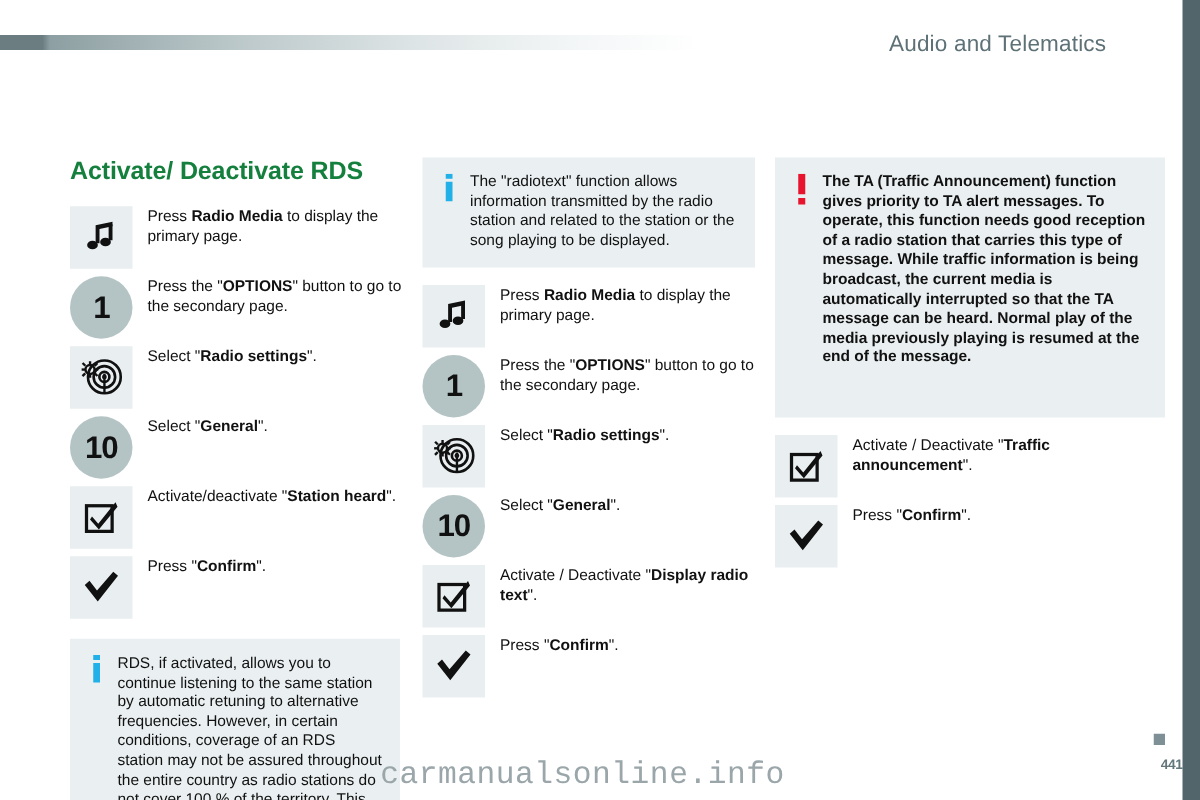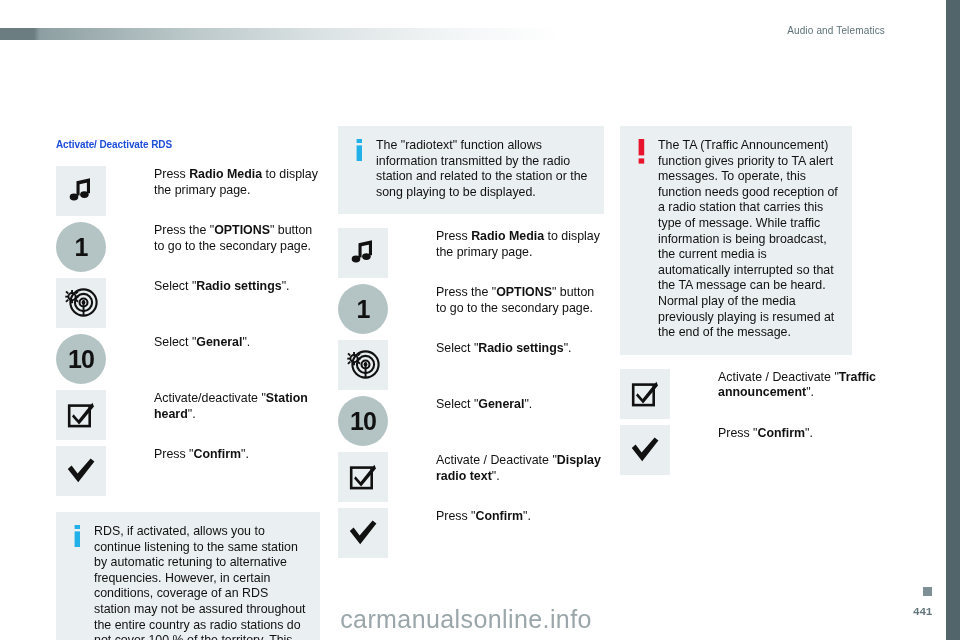--- a/index.html
+++ b/index.html
@@ -28,21 +28,21 @@
         #b9c6c8 180px,
         #dde4e5 330px,
         #f2f5f6 450px,
         #ffffff 560px,
         #ffffff 100%);
   }
   #header-title {
     position: absolute;
     right: 75px;
     top: 25px;
-    font-size: 10px;
+    font-size: 18px;
     color: #5d7177;
     letter-spacing: 0.15px;
     white-space: nowrap;
   }
 
   
   #right-edge-bar {
     position: absolute;
     right: 0;
     top: 0;
@@ -55,24 +55,24 @@
   .column {
     position: absolute;
     top: 126px;
     width: 266px;
   }
   #column-1 { left: 56px; }
   #column-2 { left: 338px; }
   #column-3 { left: 620px; }
 
   .column-title {
-    font-size: 10px;
+    font-size: 20px;
     font-weight: bold;
-    color: #1d4ed8;
-    margin: 13px 0 16px 0;
+    color: #15803d;
+    margin: 0 0 16px 0;
     letter-spacing: -0.1px;
   }
 
   
   .step-row {
     position: relative;
     min-height: 52px;
     margin-bottom: 4px;
   }
   .step-icon {
@@ -92,21 +92,21 @@
     background: #b4c4c4;
     border-radius: 50%;
   }
   .step-num {
     font-size: 25px;
     font-weight: bold;
     color: #111;
     letter-spacing: -1px;
   }
   .step-text {
-    margin-left: 98px;
+    margin-left: 62px;
     padding-top: 1px;
     font-size: 12.4px;
     line-height: 15.5px;
     color: #111;
   }
   .step-text b { font-weight: bold; }
 
   
   .note-box {
     background: #eaeff1;
@@ -132,46 +132,46 @@
   }
   #note-rds {
     width: 264px;
     padding-bottom: 18px;
   }
   #note-radiotext {
     width: 266px;
     min-height: 88px;
   }
   #note-ta {
-    width: 232px;
+    width: 312px;
     min-height: 208px;
+    font-weight: bold;
   }
 
   
   #watermark {
     position: absolute;
     left: 0;
     right: 0;
     bottom: 6px;
     text-align: center;
     font-size: 25px;
     color: #9aa6a9;
     letter-spacing: 0.4px;
-    font-family: Liberation Sans, sans-serif;
+    font-family: Liberation Mono, monospace;
     padding-right: 28px;
   }
   #page-number {
     position: absolute;
-    right: 28px;
+    right: 14px;
     bottom: 22px;
     font-size: 11px;
     font-weight: bold;
     color: #62767c;
     letter-spacing: -0.3px;
-    font-family: Liberation Mono, monospace;
   }
   #footer-square {
     position: absolute;
     right: 28px;
     bottom: 44px;
     width: 9px;
     height: 9px;
     background: #7e9096;
   }
 </style>

